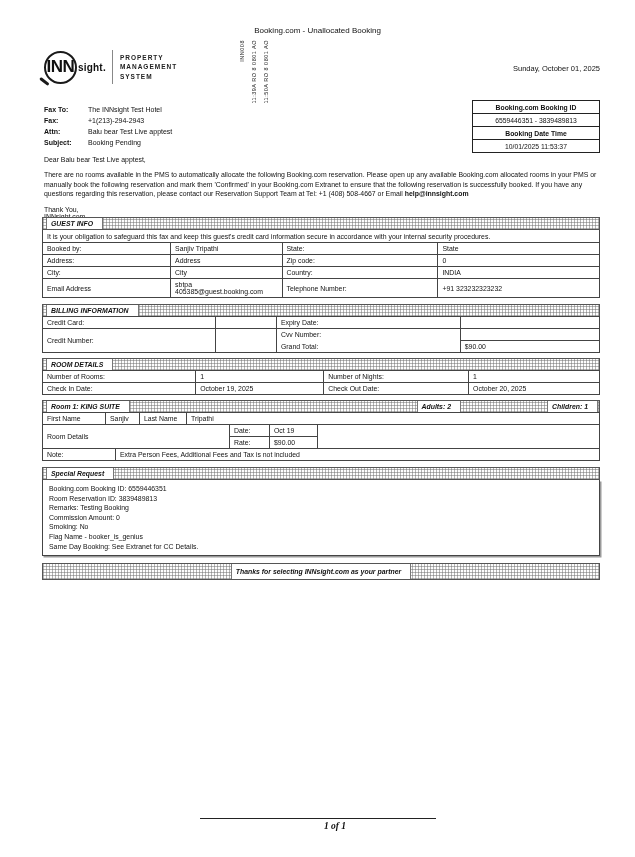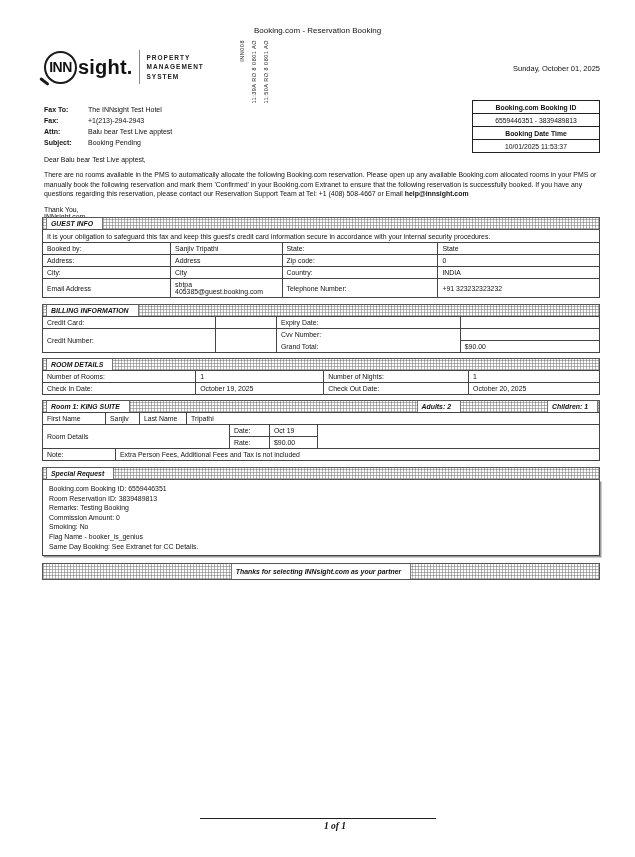--- a/index.html
+++ b/index.html
@@ -7,24 +7,24 @@
   body { font-family:"Liberation Sans", sans-serif; color:#111; position:relative; }
 
   .title { position:absolute; top:26px; left:0; width:100%; text-align:center; font-size:8px; }
   .hdr-date { position:absolute; top:64px; right:35px; font-size:7.5px; }
 
   
   .logo { position:absolute; left:44px; top:50px; display:flex; align-items:center; }
   .lens-wrap { position:relative; margin-right:1px; }
   .lens { width:33px; height:33px; border:2.5px solid #1a1a1a; border-radius:50%;
           display:flex; align-items:center; justify-content:center;
-          font-weight:bold; font-size:14px; letter-spacing:-0.5px; }
+          font-weight:bold; font-size:17px; letter-spacing:-0.5px; }
   .lens-wrap::after { content:""; position:absolute; width:11px; height:2.5px; background:#1a1a1a;
           left:-5px; bottom:1px; transform:rotate(38deg); border-radius:2px; }
-  .brand-rest { font-weight:bold; font-size:20px; letter-spacing:0.2px; }
+  .brand-rest { font-weight:bold; font-size:10px; letter-spacing:0.2px; }
   .logo-div { width:1px; height:34px; background:#888; margin:0 7px 0 6px; }
   .tagline { font-size:6.5px; font-weight:bold; letter-spacing:1px; line-height:9.5px; color:#222; }
 
   
   .stamp { position:absolute; left:239px; top:40px; display:flex; gap:6px; align-items:flex-start; }
   .stamp span { writing-mode:vertical-rl; transform:rotate(180deg); font-size:5.5px; color:#222;
                 letter-spacing:0.5px; white-space:nowrap; }
 
   
   .faxhdr { position:absolute; left:44px; top:104px; font-size:7px; line-height:11px; }
@@ -73,21 +73,21 @@
 
   
   .pgfoot { position:absolute; top:818px; left:0; width:100%; }
   .pgfoot .line { width:236px; margin:0 auto; border-top:1.2px solid #222; }
   .pgfoot .num { text-align:center; font-family:"Liberation Serif", serif; font-weight:bold;
                  font-style:italic; font-size:9.5px; margin-top:2px;padding-left:35px; }
 </style>
 </head>
 <body>
 
-<div class="title">Booking.com - Reservation Booking</div>
+<div class="title">Booking.com - Unallocated Booking</div>
 
 <div class="logo">
   <span class="lens-wrap">
     <span class="lens">INN</span>
   </span>
   <span class="brand-rest">sight.</span>
   <span class="logo-div"></span>
   <span class="tagline">
     <div>PROPERTY</div>
     <div>MANAGEMENT</div>

